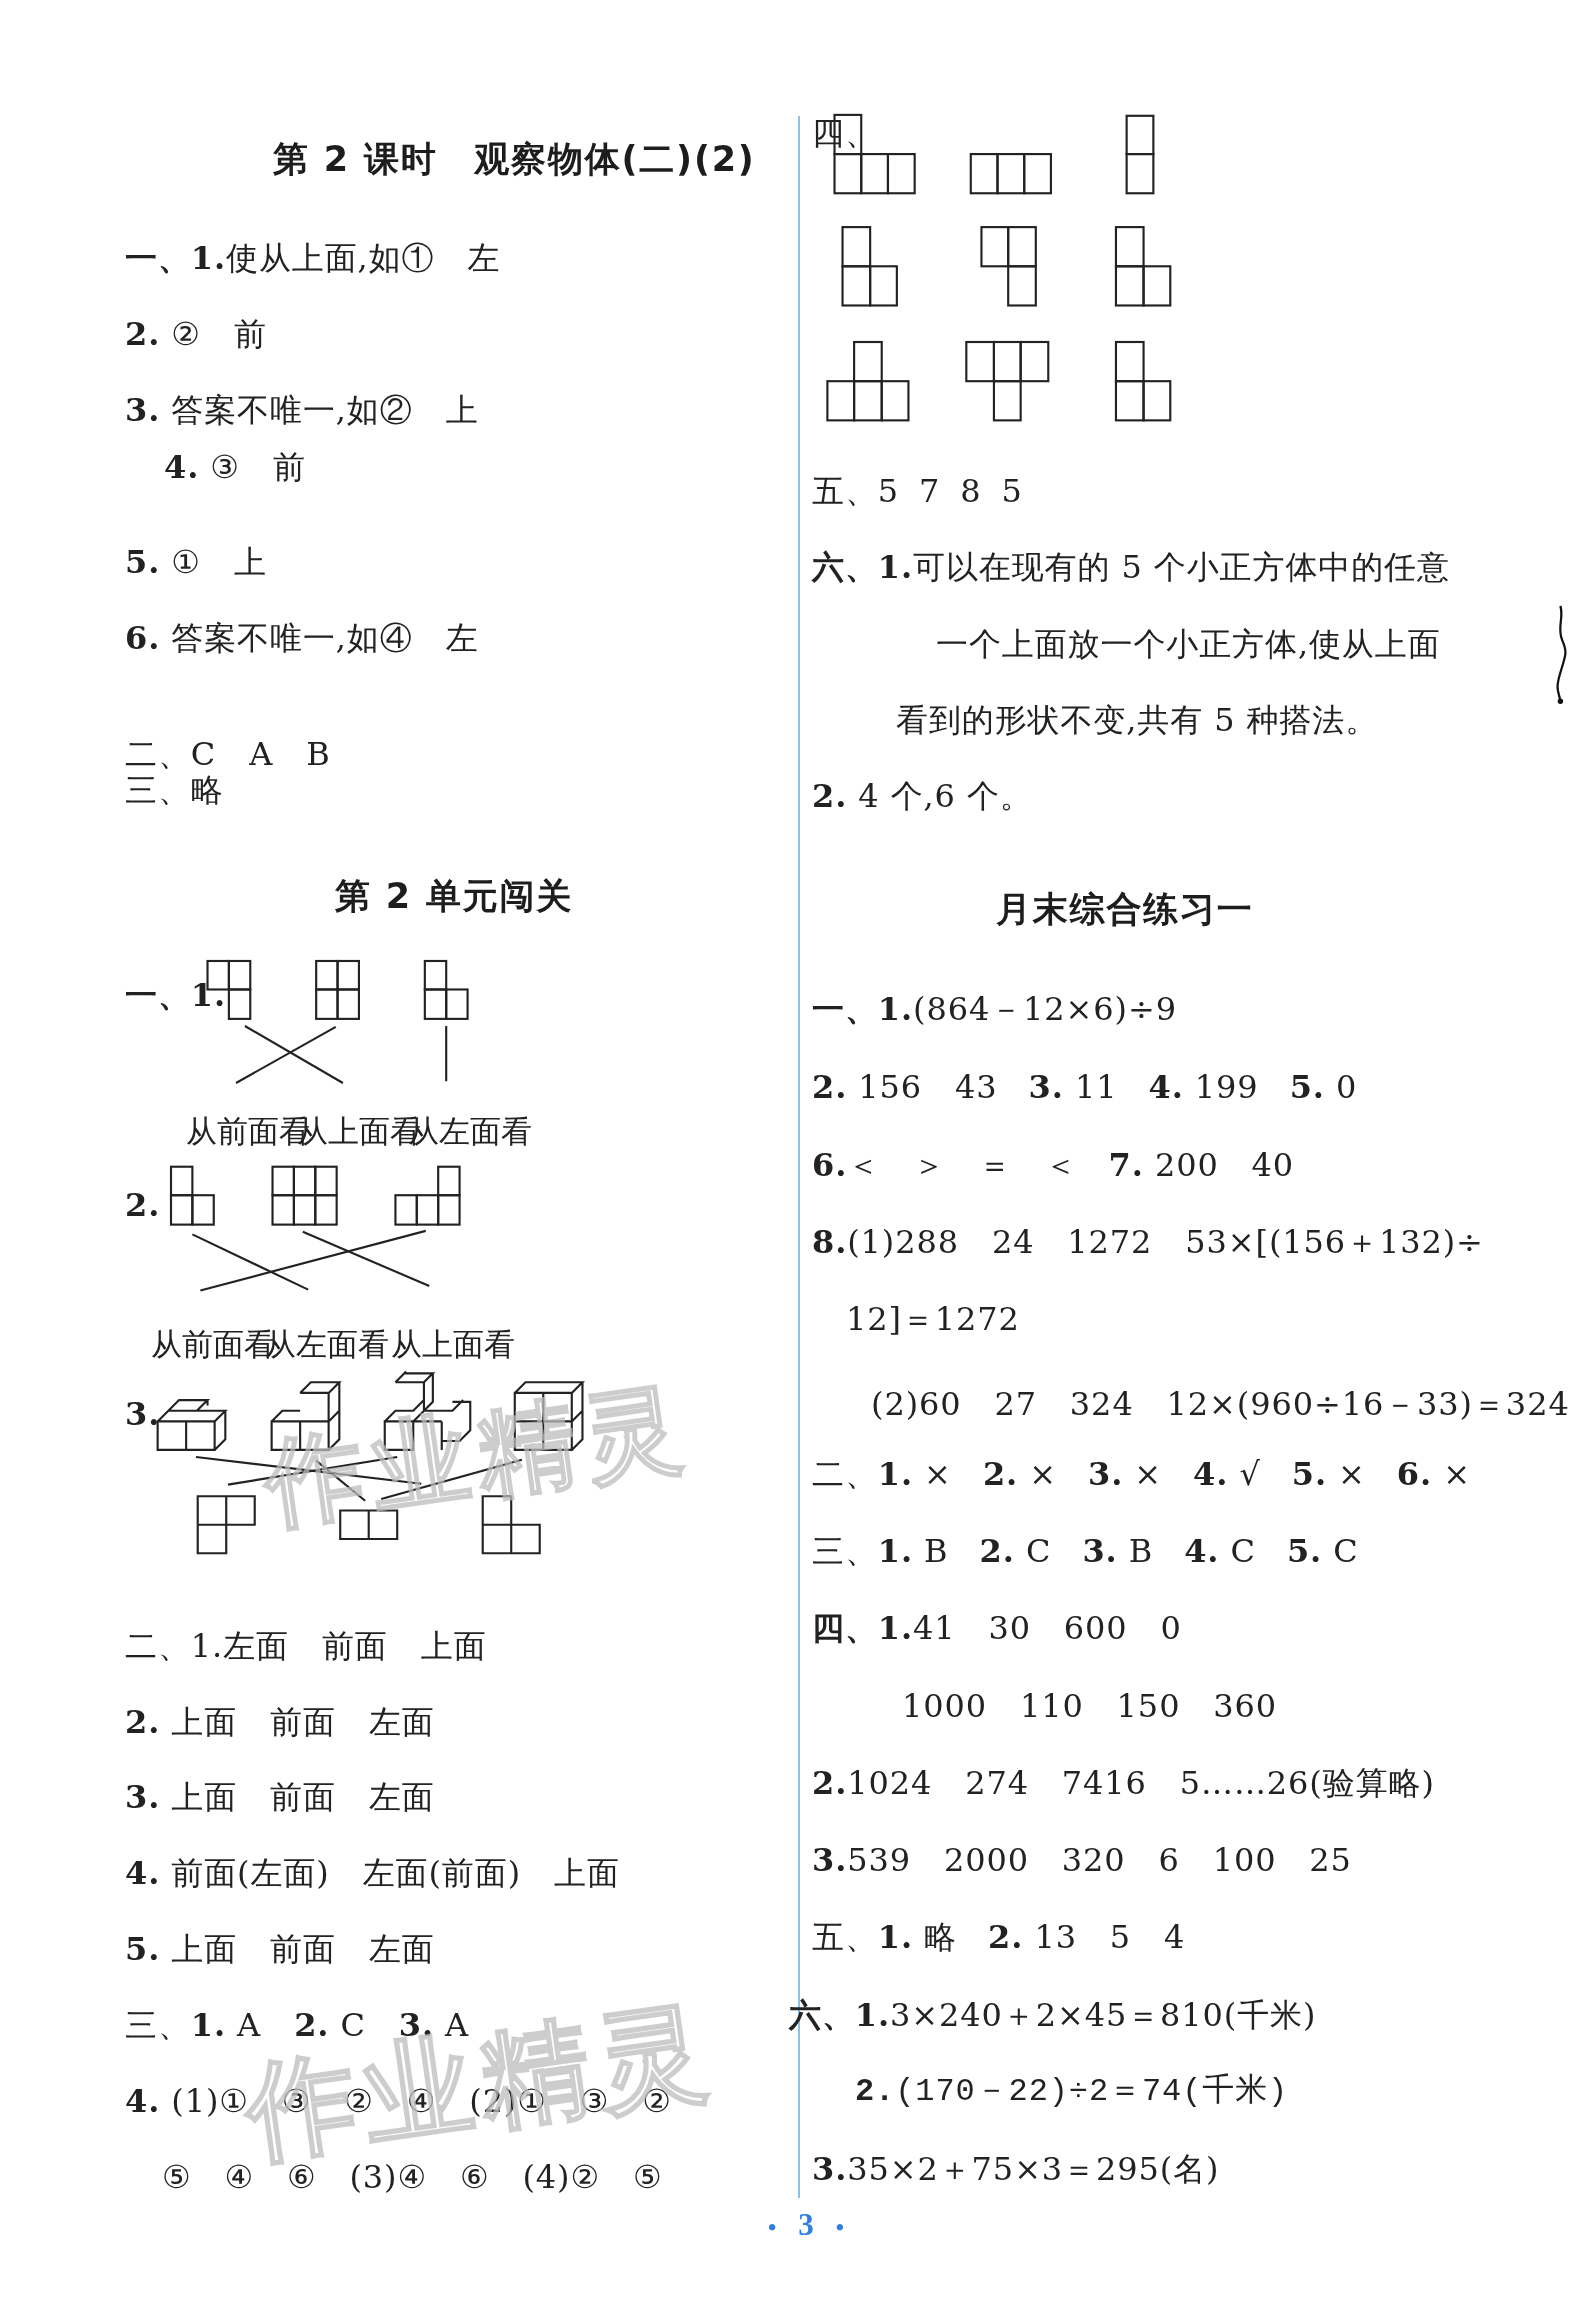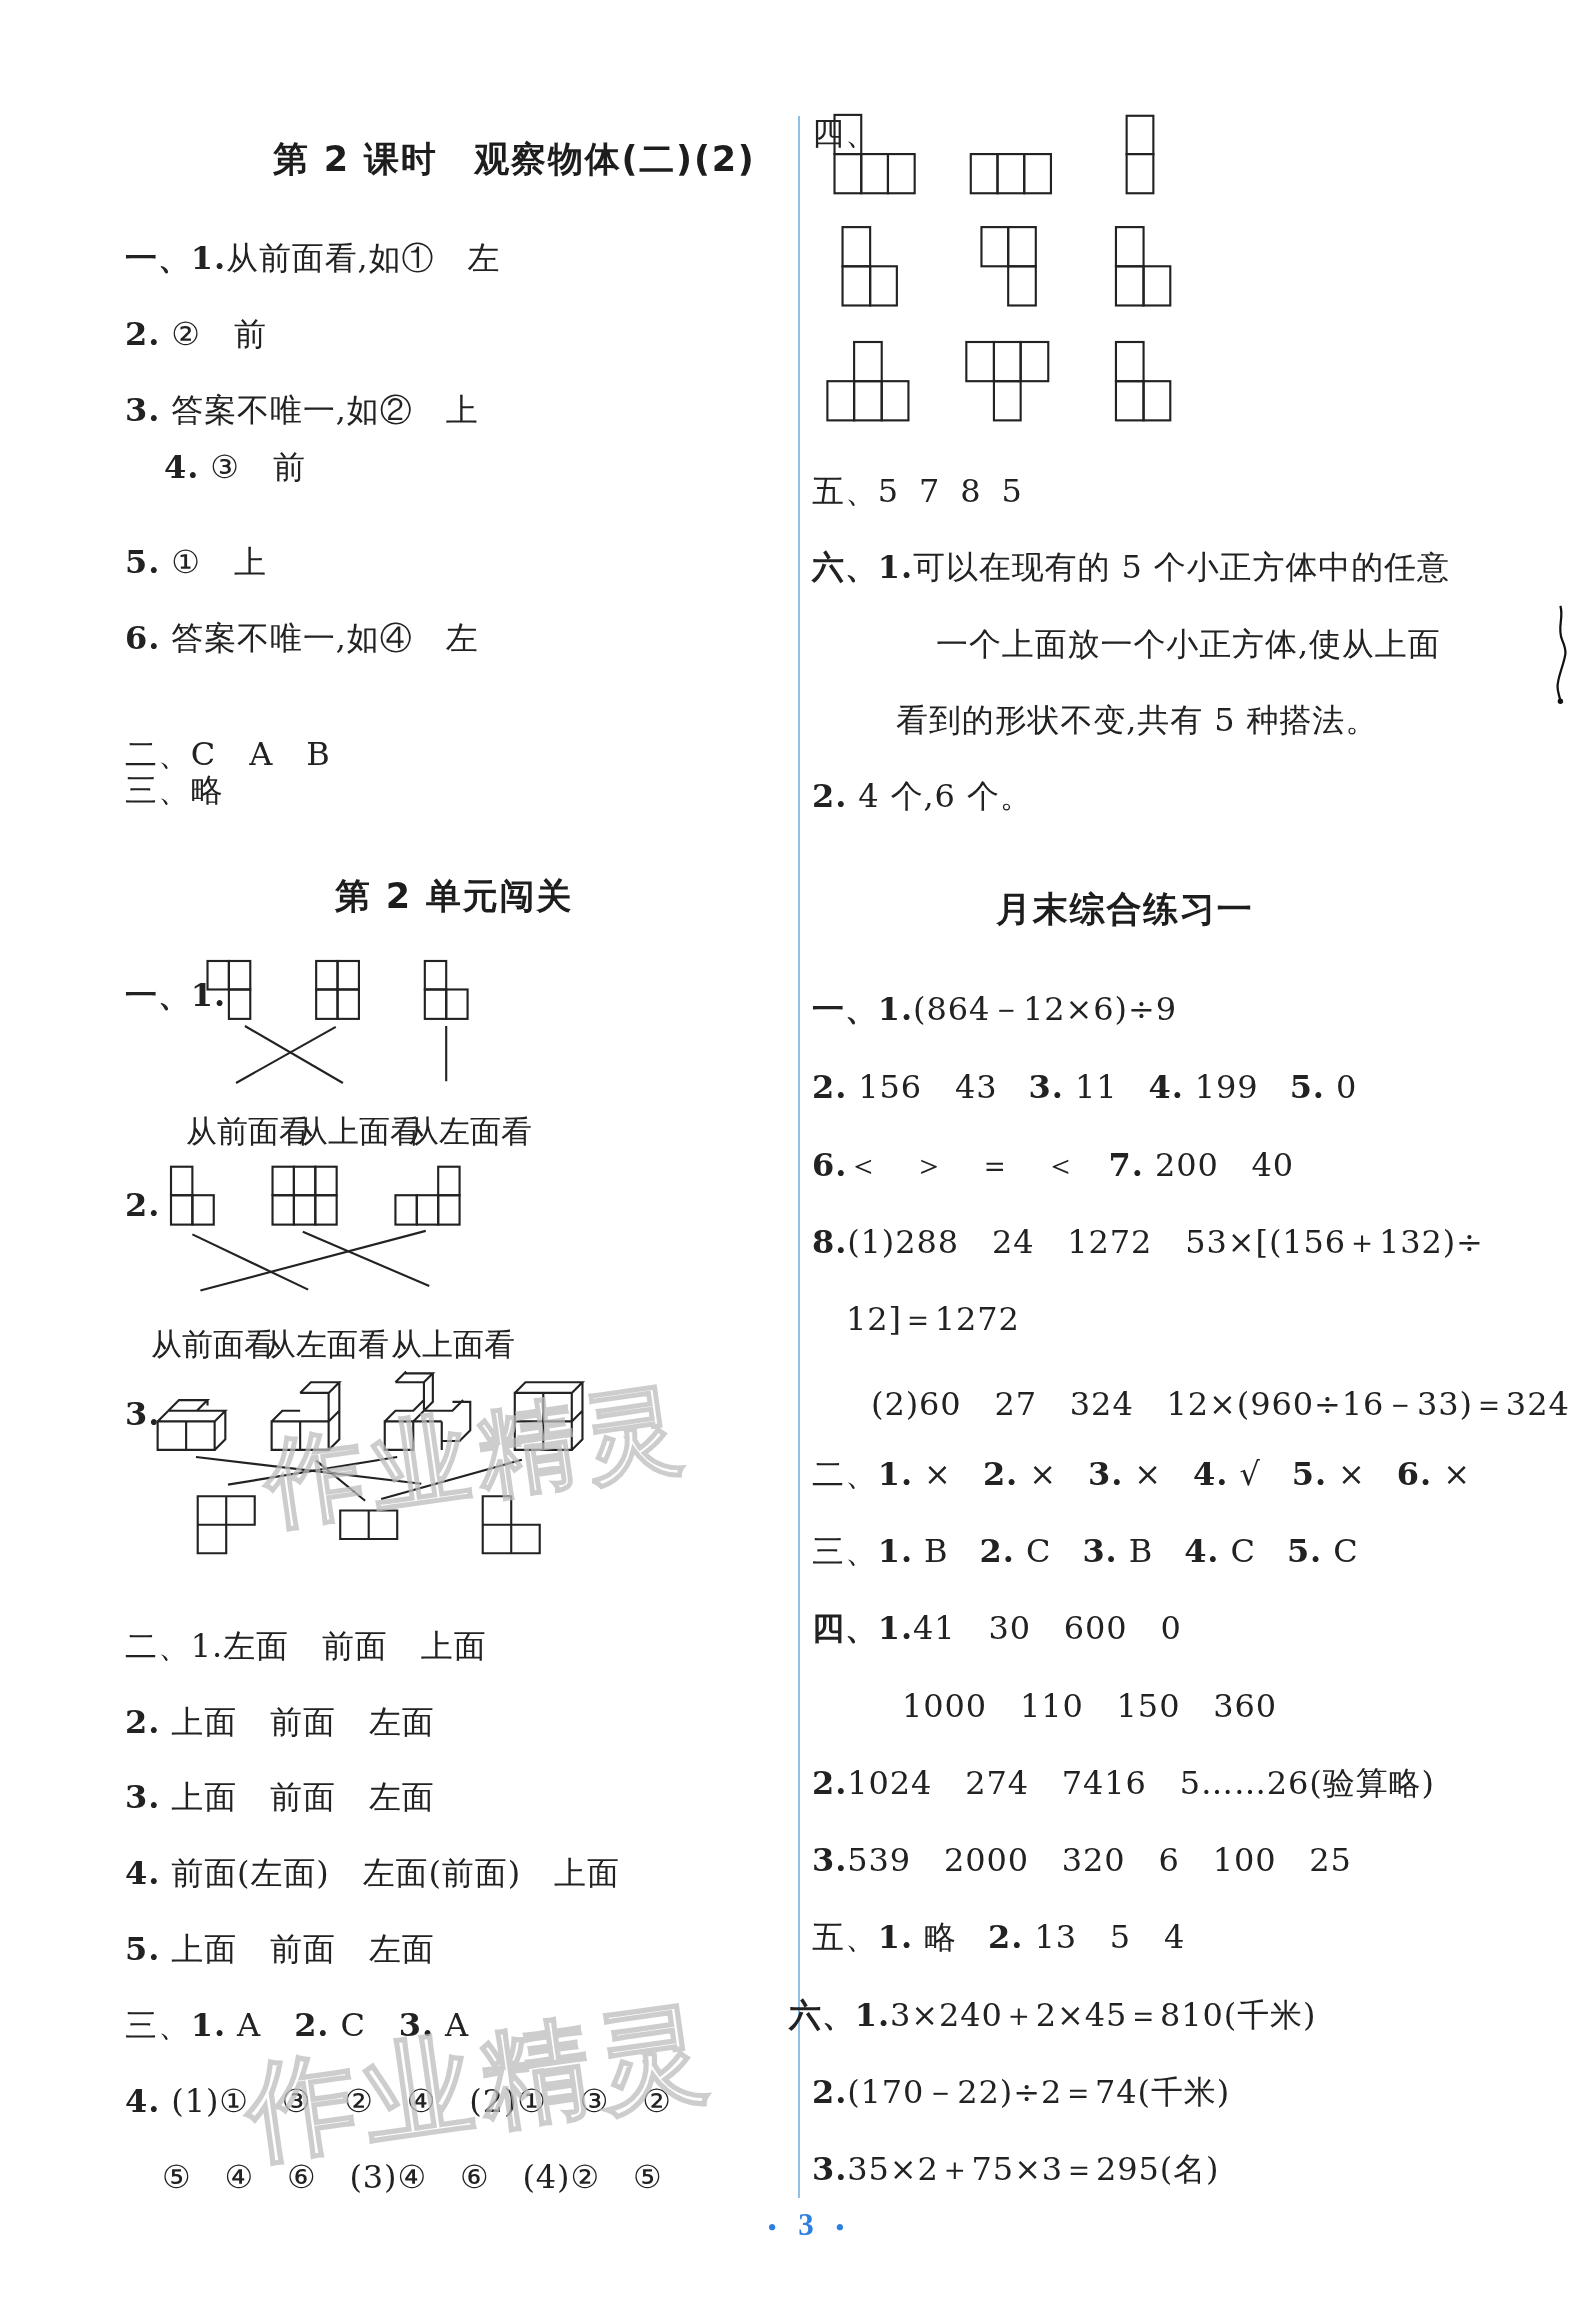--- a/index.html
+++ b/index.html
@@ -22,21 +22,21 @@
   .wm { position: absolute; font-family: "DejaVu Sans", sans-serif; font-weight: bold; color: transparent; -webkit-text-stroke: 1.8px #bdbdbd; transform: rotate(-8deg); letter-spacing: 9px; opacity: 0.75; pointer-events: none; }
   .label { font-size: 31px; }
   .scribble { position: absolute; left: 1555px; top: 600px; }
 </style>
 </head>
 <body>
 
 <div class="abs title" style="left:273px; top:136px;">第 2 课时　观察物体(二)(2)</div>
 
 <div class="abs line" style="left:125px; top:238px;">
-  <span class="b">一、1.</span><span>从前面看,如①</span><span class="gap"></span><span>左</span>
+  <span class="b">一、1.</span><span>使从上面,如①</span><span class="gap"></span><span>左</span>
 </div>
 <div class="abs line" style="left:125px; top:314px;">
   <span class="b">2.</span> <span>②</span><span class="gap"></span><span>前</span>
 </div>
 <div class="abs line" style="left:125px; top:390px;">
   <span class="b">3.</span> <span>答案不唯一,如②</span><span class="gap"></span><span>上</span>
 </div>
 <div class="abs line" style="left:125px; top:447px;margin-left:39px;">
   <span class="b">4.</span> <span>③</span><span class="gap"></span><span>前</span>
 </div>
@@ -251,21 +251,21 @@
 <div class="abs line" style="left:812px; top:1840px;">
   <span class="b">3.</span><span>539　2000　320　6　100　25</span>
 </div>
 <div class="abs line" style="left:812px; top:1917px;">
   <span>五、</span><span class="b">1.</span> <span>略</span><span class="gap-s"></span>
   <span class="b">2.</span> <span>13　5　4</span>
 </div>
 <div class="abs line" style="left:769px; top:1995px;margin-left:20px;">
   <span class="b">六、1.</span><span>3×240＋2×45＝810(千米)</span>
 </div>
-<div class="abs line" style="left:812px; top:2072px;">
+<div class="abs line" style="left:855px; top:2072px;font-family:Liberation Mono, monospace;">
   <span class="b">2.</span><span>(170－22)÷2＝74(千米)</span>
 </div>
 <div class="abs line" style="left:812px; top:2149px;">
   <span class="b">3.</span><span>35×2＋75×3＝295(名)</span>
 </div>
 
 <div class="pagenum">
   <span class="dot">•</span><span>3</span><span class="dot">•</span>
 </div>
 

